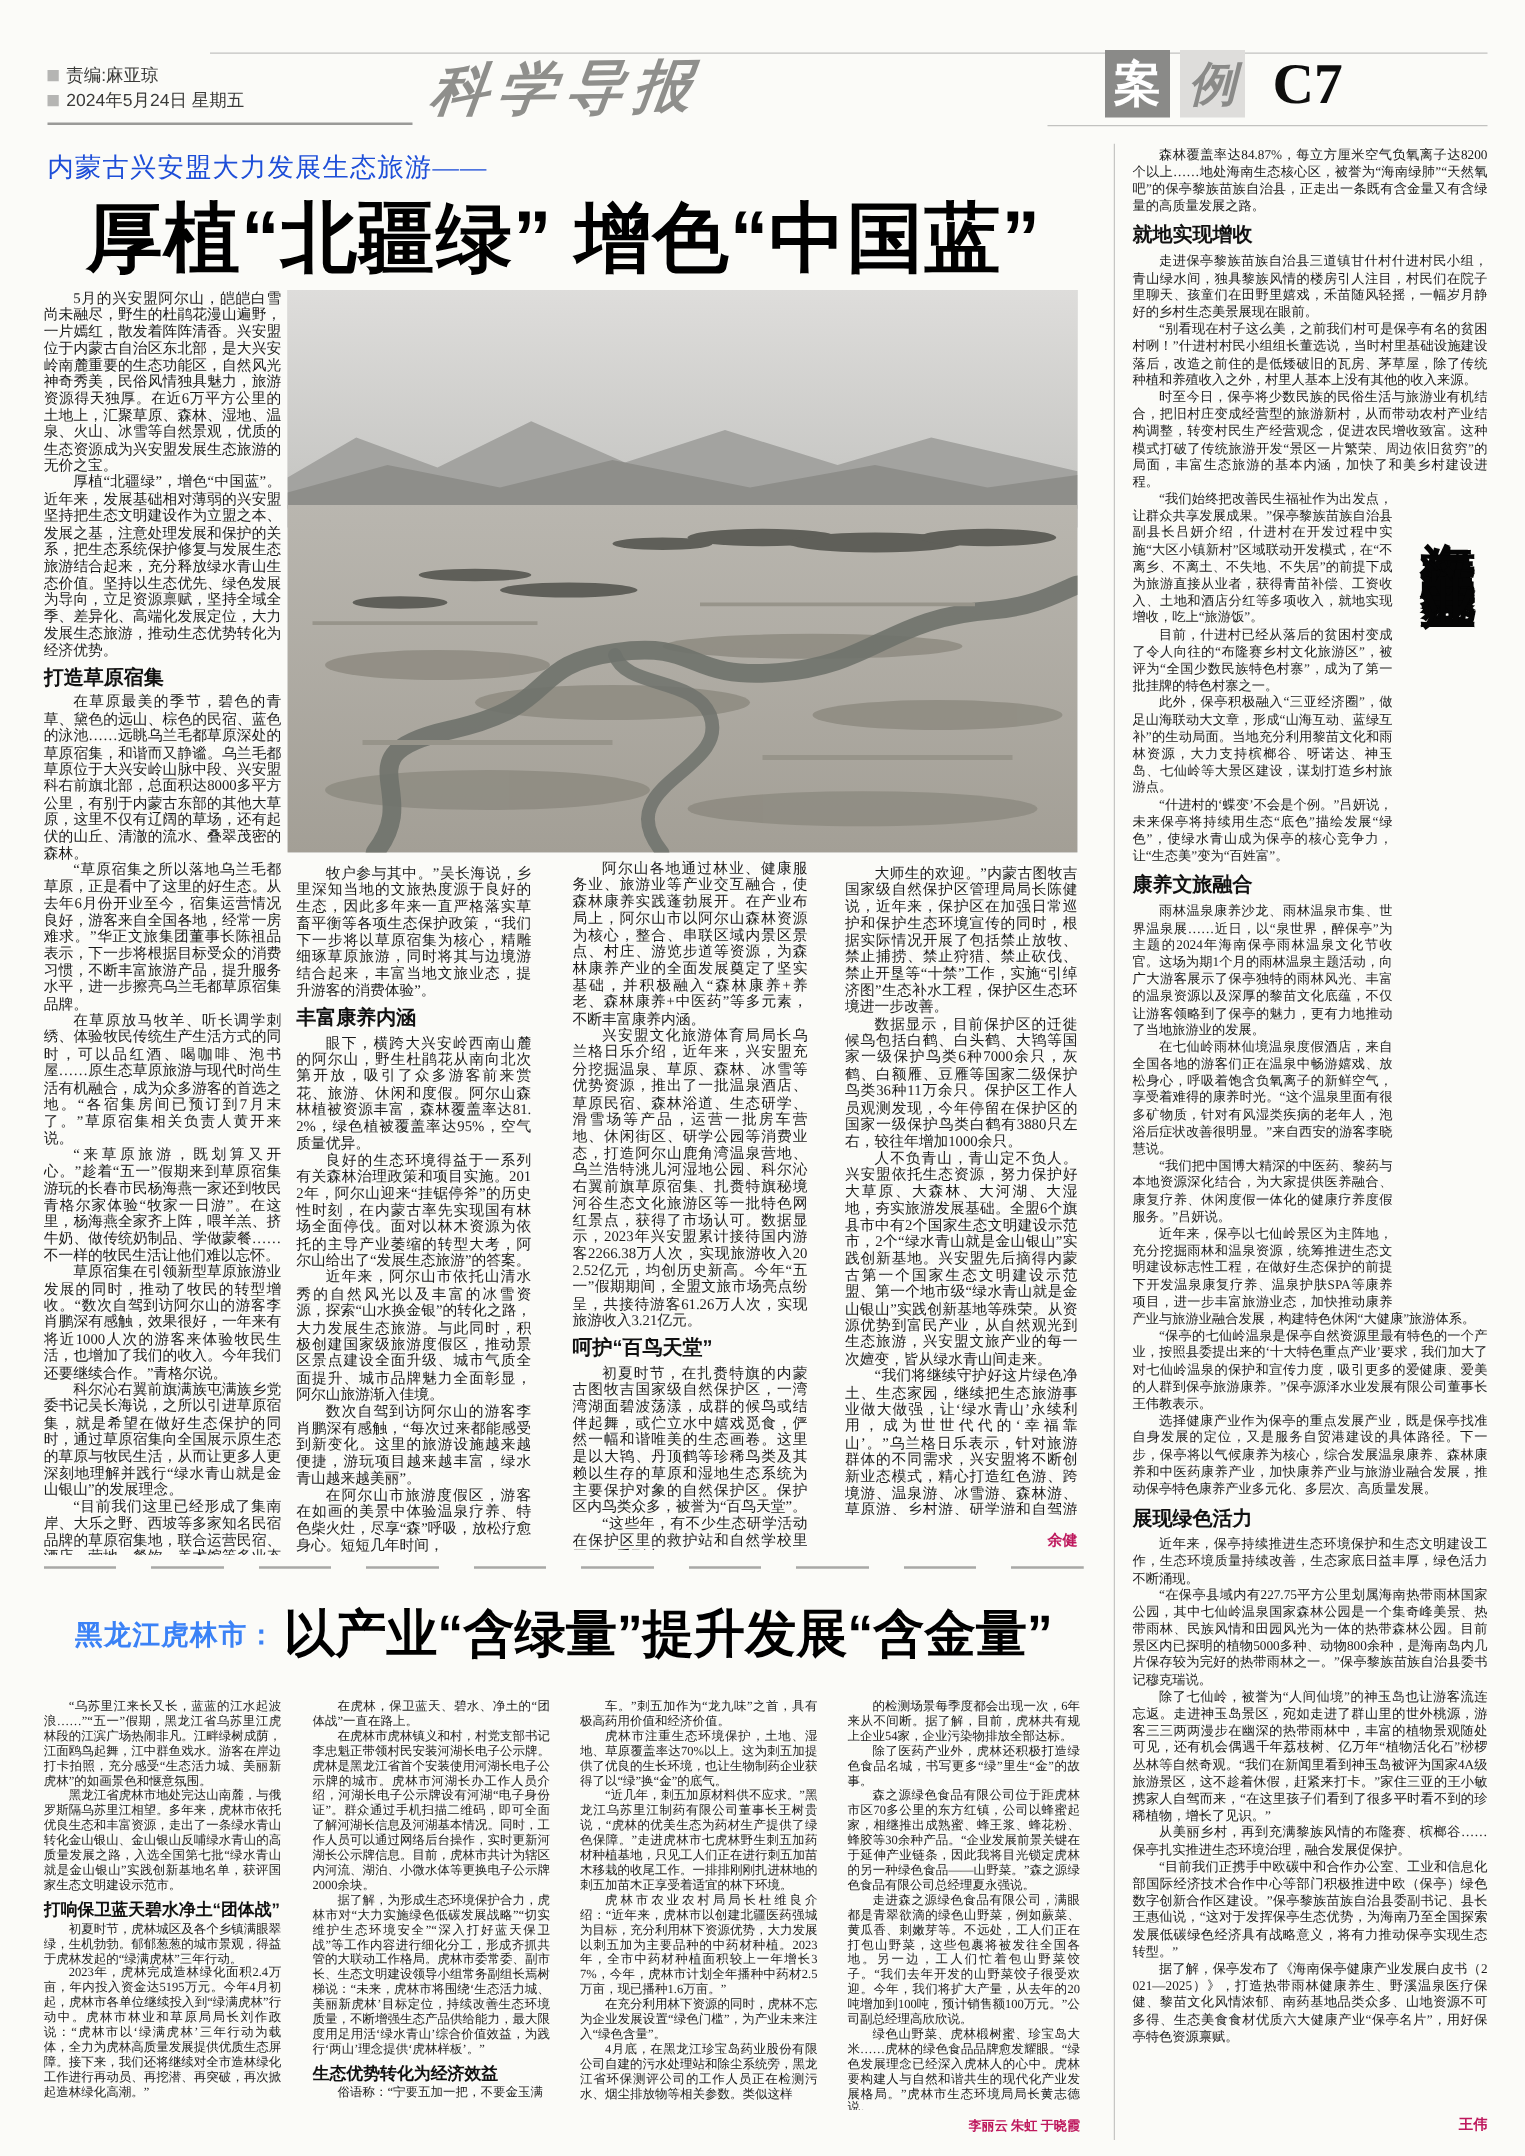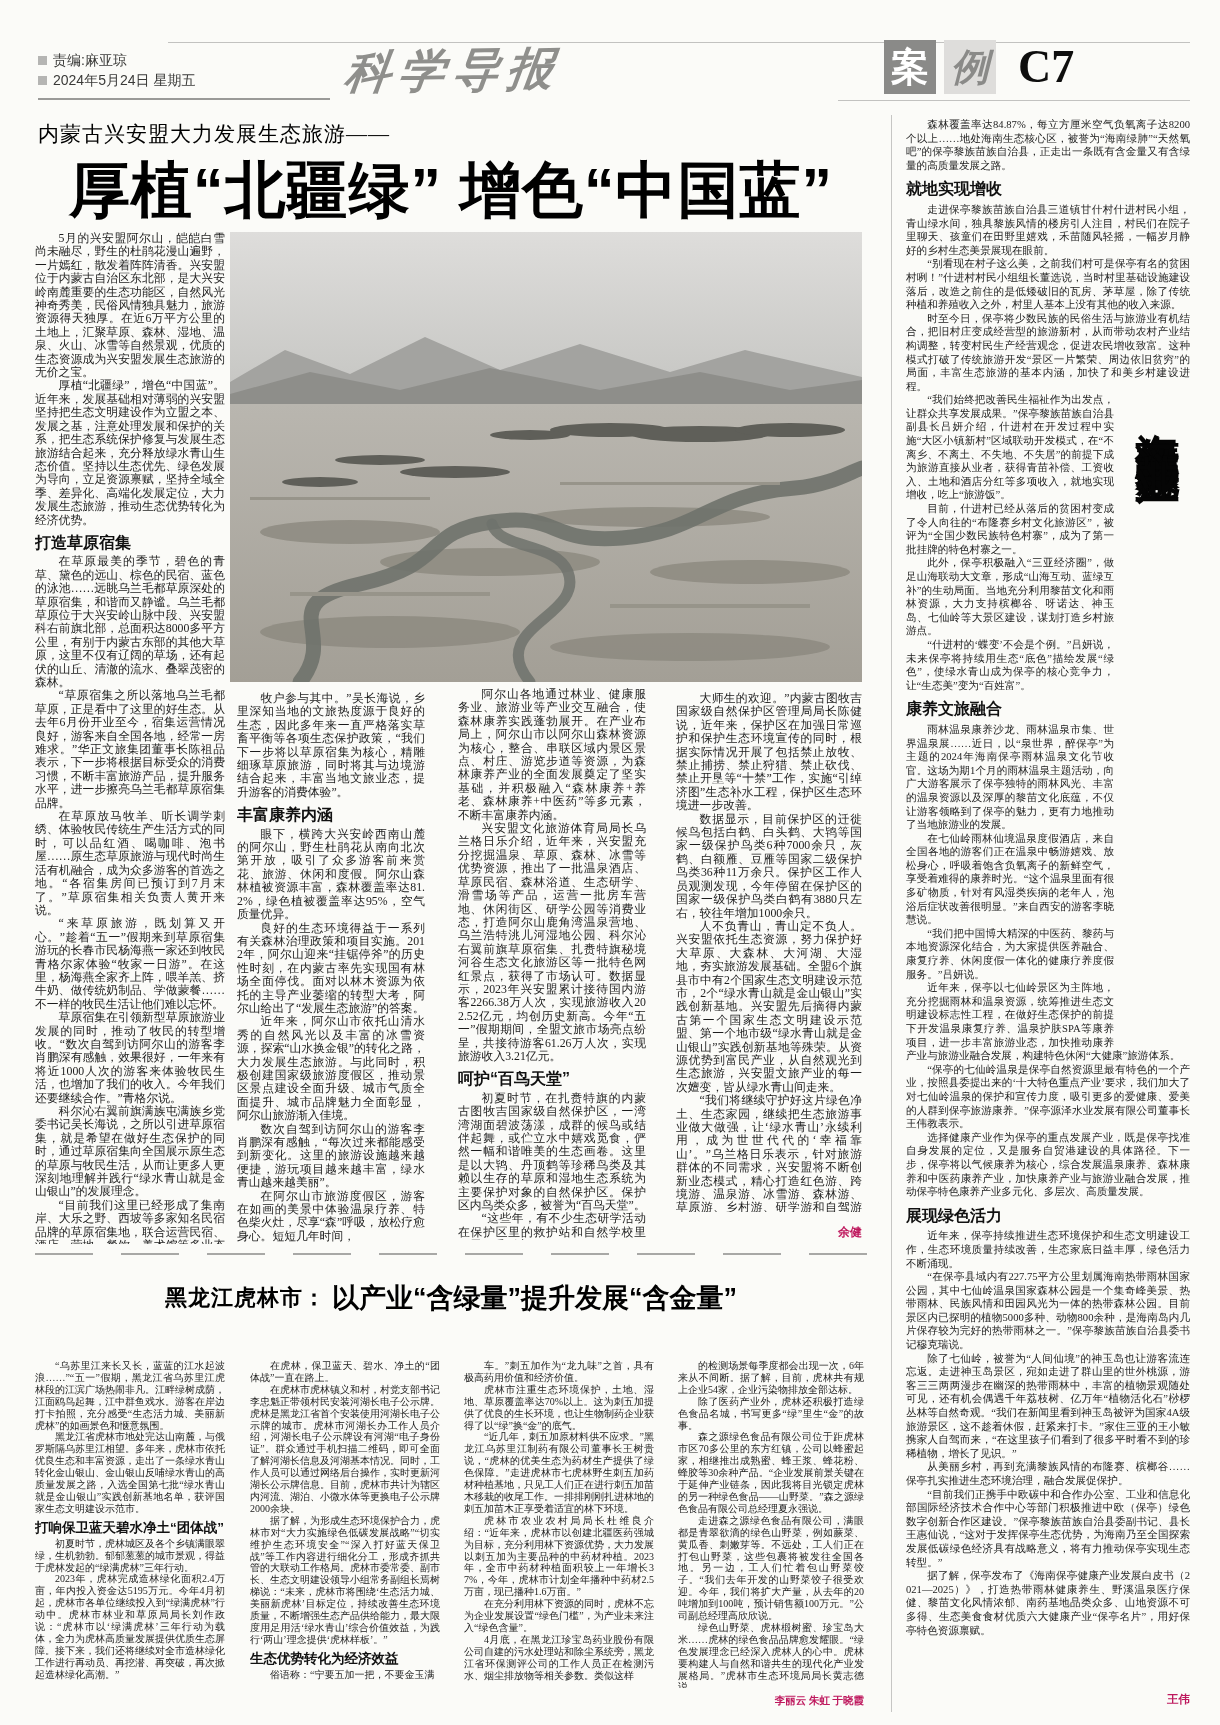--- a/index.html
+++ b/index.html
@@ -20,43 +20,43 @@
           display:flex;align-items:center;justify-content:center;font-style:italic;font-family:"DejaVu Serif",serif;}
   .pageno{font-size:46px;font-weight:bold;color:#0e0e0e;font-family:"Liberation Serif",serif;margin-left:14px;line-height:54px;}
   .right-rule{position:absolute;left:838px;top:100px;width:352px;height:1px;background:#c2c2c0;}
   
   .col{position:absolute;text-align:justify;overflow:hidden;word-break:break-all;}
   .col p{margin:0;text-indent:2em;}
   .subhead{font-family:"Liberation Sans","DejaVu Sans",sans-serif;font-weight:bold;color:#111;
            text-indent:0;margin:9px 0 6px 0;}
   .byline{position:absolute;text-align:right;font-weight:bold;color:#be185d;}
   
-  .a1-kicker{position:absolute;left:38px;top:120px;font-size:21px;color:#000000;letter-spacing:1px;}
+  .a1-kicker{position:absolute;left:38px;top:120px;font-size:21px;color:#1d4ed8;letter-spacing:1px;}
   .a1-headline{position:absolute;left:35px;top:150px;width:832px;text-align:center;font-size:61px;font-weight:900;
                color:#000;font-family:"Liberation Sans","DejaVu Sans",sans-serif;letter-spacing:1px;white-space:nowrap;}
   .a1col{font-size:11.8px;line-height:13.4px;}
   .a1col .subhead{font-size:16px;}
   .photo{position:absolute;left:230px;top:232px;width:632px;height:450px;background:#c9c9c7;}
   
   .vrule{position:absolute;left:891px;top:115px;width:1px;height:1597px;background:#c6c6c4;}
   
   .a2{position:absolute;left:906px;top:118px;width:284px;height:1568px;font-size:10.6px;line-height:13.6px;
       text-align:justify;overflow:hidden;word-break:break-all;}
   .a2 p{margin:0;text-indent:2em;}
   .a2 .subhead{font-size:16px;margin:10px 0 7px 0;}
   .vhead{float:right;writing-mode:vertical-rl;text-orientation:upright;height:628px;width:64px;
          font-size:44px;font-weight:900;color:#050505;font-family:"Liberation Sans","DejaVu Sans",sans-serif;
          margin:6px 0 10px 12px;letter-spacing:2px;line-height:64px;}
   
   .dashes{position:absolute;left:35px;top:1253px;width:832px;height:2px;
           background:repeating-linear-gradient(90deg,#a8a8a6 0 58px,transparent 58px 86px);}
   
   .a3-head{position:absolute;left:35px;top:1280px;width:832px;display:flex;align-items:center;justify-content:center;gap:6px;}
-  .a3-kicker{font-size:22px;font-weight:bold;color:#000000;letter-spacing:1px;white-space:nowrap;font-family:Liberation Serif, serif;}
-  .a3-headline{font-size:27px;font-weight:900;color:#000;font-family:"Liberation Sans","DejaVu Sans",sans-serif;
+  .a3-kicker{font-size:22px;font-weight:bold;color:#3b82f6;letter-spacing:1px;white-space:nowrap;font-family:Liberation Serif, serif;}
+  .a3-headline{font-size:41px;font-weight:900;color:#000;font-family:"Liberation Sans","DejaVu Sans",sans-serif;
                letter-spacing:0;white-space:nowrap;}
   .a3col{font-size:10px;line-height:11.9px;}
   .a3col .subhead{font-size:13.5px;margin:7px 0 4px 0;}
 </style>
 </head>
 <body>
 
 <div id="page">
 
   <div class="top-rule"></div>

